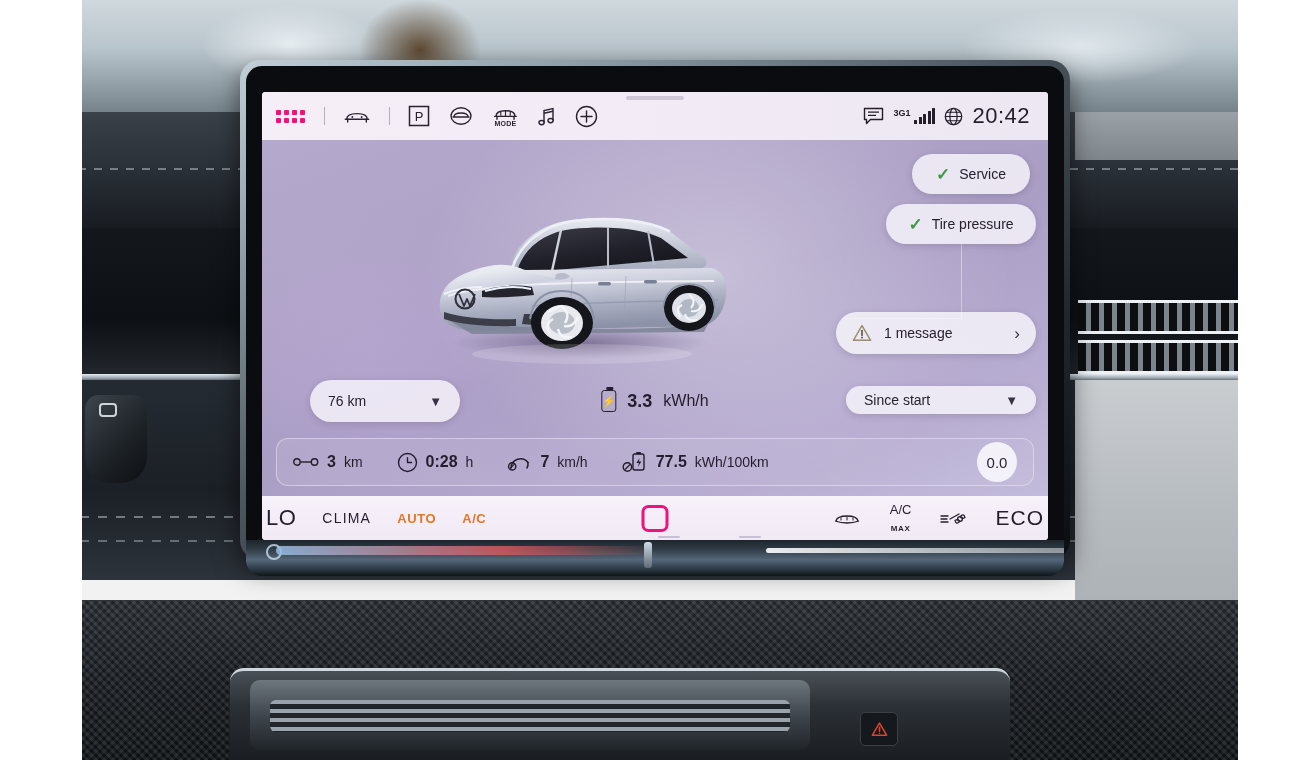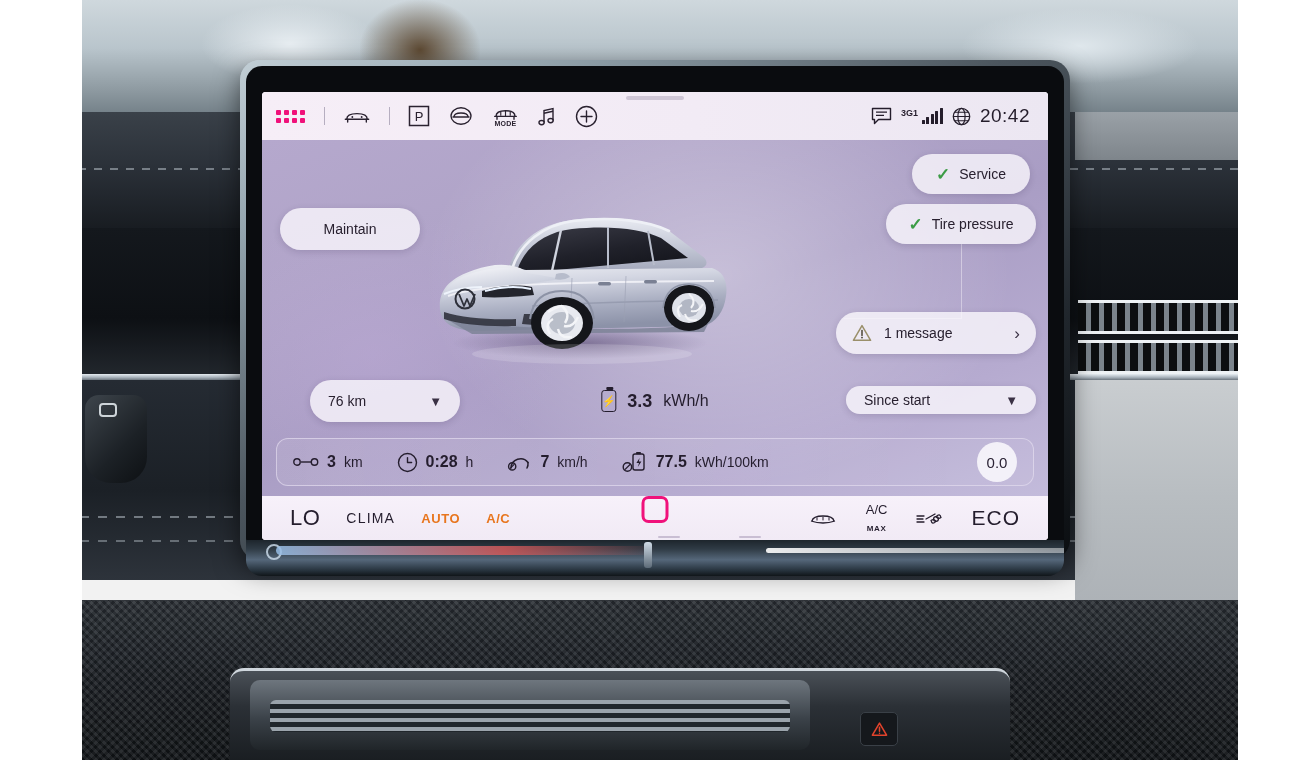--- a/index.html
+++ b/index.html
@@ -168,21 +168,21 @@
     gap:3px; margin-right:10px;}
   .grid-icon i { display:block; width:5px; height:5px; background:#f0117a; border-radius:1px;}
   .sep { width:1px; height:18px; background:#b6aec0; margin:0 9px; }
   .tb-icon { display:flex; align-items:center; justify-content:center; color:#2a2230; margin:0 9px; }
   .tb-icon svg { display:block; }
   .mode-lbl { font-size:7px; font-weight:bold; letter-spacing:.3px; color:#2a2230; text-align:center; margin-top:-2px;}
   .sb-right { margin-left:auto; display:flex; align-items:center; gap:9px; padding-right:4px;}
   .sig-wrap { display:flex; align-items:flex-end; gap:1.5px; }
   .sig-wrap i { display:block; width:3px; background:#241d2b; border-radius:.5px;}
   .gen-lbl { font-size:9px; color:#241d2b; font-weight:bold; margin-right:1px; align-self:flex-start;}
-  .clock { font-size:19px; color:#241d2b; letter-spacing:.5px; }
+  .clock { font-size:22px; color:#241d2b; letter-spacing:.5px; }
   .sb-notch { position:absolute; left:50%; transform:translateX(-50%); top:4px;
       width:58px; height:4px; background:#cfc6d6; border-radius:3px;}
 
   
   .ivi-body { flex:1; display:flex; min-height:0; }
 
   
   .sidebar {
     width:112px; flex:0 0 112px;
     background: linear-gradient(180deg,#f8f2fa 0%, #f6f0f9 55%, #f2ecf6 100%);
@@ -288,21 +288,21 @@
     margin-left:auto; width:40px; height:40px; border-radius:50%;
     background: rgba(252,250,254,.85);
     display:flex; align-items:center; justify-content:center;
     color:#2b2335; font-size:15px;
   }
 
   
   .climate {
     height:44px; flex:0 0 44px;
     background: linear-gradient(180deg,#f7f1fa 0%, #f1eaf5 100%);
-    display:flex; padding:0 28px; position:relative;gap:36px;
+    display:flex; align-items:center; padding:0 4px; position:relative;gap:36px;
   }
   .cl-left { display:flex; align-items:center; gap:26px; }
   .cl-right{ display:flex; align-items:center; gap:28px; margin-left:auto; }
   .cl-lo { font-size:22px; color:#241d2d; letter-spacing:.5px;}
   .cl-eco{ font-size:21px; color:#241d2d; letter-spacing:1px;}
   .cl-sm { font-size:14px; color:#241d2d; letter-spacing:1.2px; font-weight:normal;}
   .cl-or { font-size:13px; color:#e8761f; letter-spacing:.6px; font-weight:bold;}
   .cl-ac-max { text-align:center; color:#241d2d; line-height:1.05;}
   .cl-ac-max .a{ font-size:13px; } .cl-ac-max .b{ font-size:8px; font-weight:bold; letter-spacing:.6px;}
   .cl-center {
@@ -559,23 +559,20 @@
                 </g>
               </g>
 
               <path d="M118 133 q4 -28 32 -28 q28 0 32 28" fill="none" stroke="#8d93a6" stroke-width="2"></path>
               <path d="M251 122 q3 -24 26 -24 q23 0 26 24" fill="none" stroke="#8d93a6" stroke-width="1.7"></path>
 
               <ellipse cx="170" cy="168" rx="110" ry="10" fill="rgba(255,255,255,.16)"></ellipse>
             </svg>
           </div>
 
-          <div class="pill" id="btn-maintain">
-            <span>Maintain</span>
-          </div>
 
           <div class="pill" id="btn-service">
             <span class="chk">✓</span>
             <span>Service</span>
           </div>
 
           <div class="pill" id="btn-tire">
             <span class="chk">✓</span>
             <span>Tire pressure</span>
           </div>

